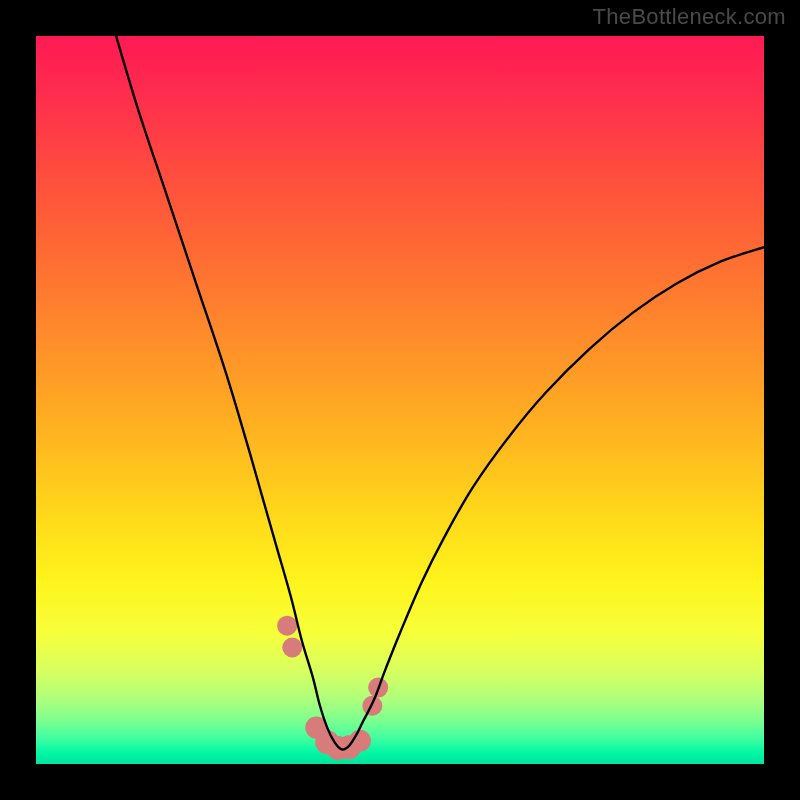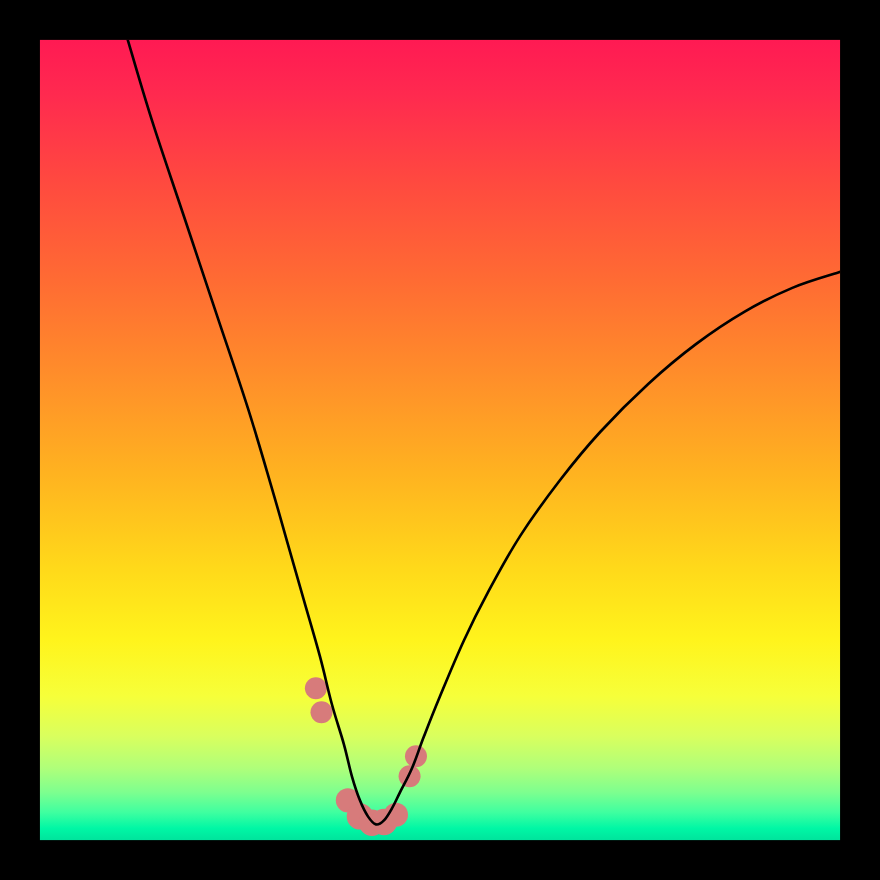--- a/index.html
+++ b/index.html
@@ -36,20 +36,21 @@
     overflow: hidden;
   }
   .plot-area svg {
     display: block;
   }
 </style>
 </head>
 <body>
 
 <div class="frame">
+  <div class="watermark">TheBottleneck.com</div>
 
   <div class="plot-area">
     <svg id="chart-svg" width="728" height="728" viewBox="0 0 728 728" preserveAspectRatio="none">
       <defs>
         <linearGradient id="bg-grad" x1="0" y1="0" x2="0" y2="1">
             <stop offset="0.00%" stop-color="#ff1a53"></stop>
             <stop offset="7.00%" stop-color="#ff2a4f"></stop>
             <stop offset="18.00%" stop-color="#ff4a3f"></stop>
             <stop offset="30.00%" stop-color="#ff6b33"></stop>
             <stop offset="42.00%" stop-color="#ff8e2a"></stop>

